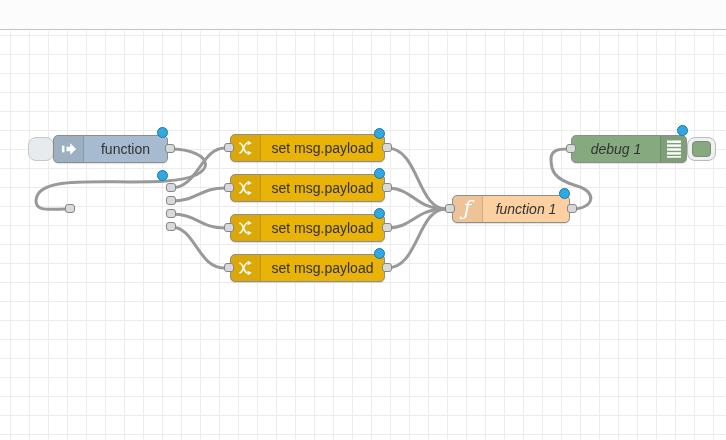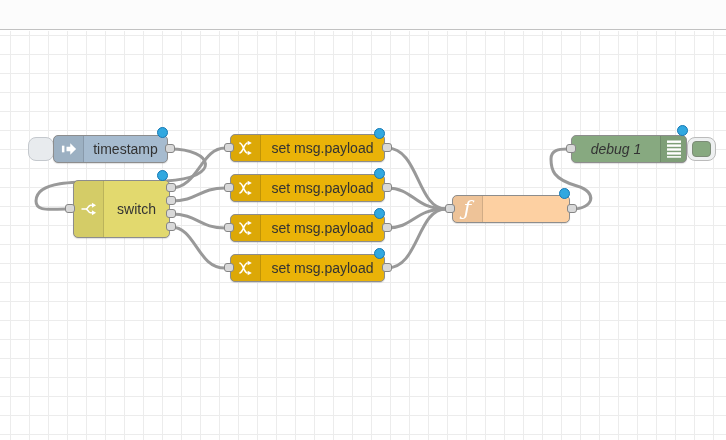--- a/index.html
+++ b/index.html
@@ -98,35 +98,25 @@
   </svg>
 
   <div class="inject-btn"></div>
   <div class="node n-inject">
     <span class="iconstrip">
       <svg width="20" height="20" viewBox="0 0 24 24">
         <rect x="3.5" y="8" width="3" height="8" fill="#fff"></rect>
         <polygon points="9,9.2 13.5,9.2 13.5,5 20.5,12 13.5,19 13.5,14.8 9,14.8" fill="#fff"></polygon>
       </svg>
     </span>
-    <span class="lbl">timestamp</span>
+    <span class="lbl">function</span>
   </div>
   <div class="port" style="left:165px;top:144px;"></div>
   <div class="dot" style="left:157px;top:127px;"></div>
 
-  <div class="node n-switch">
-    <span class="iconstrip">
-      <svg width="20" height="20" viewBox="0 0 24 24">
-        <path d="M3,12 H8 C11,12 11,7.5 14,7.5 H15.5 M8,12 C11,12 11,16.5 14,16.5 H15.5" stroke="#fff" stroke-width="2" fill="none"></path>
-        <polygon points="15.5,4.6 20.5,7.5 15.5,10.4" fill="#fff"></polygon>
-        <polygon points="15.5,13.6 20.5,16.5 15.5,19.4" fill="#fff"></polygon>
-      </svg>
-    </span>
-    <span class="lbl">switch</span>
-  </div>
   <div class="port" style="left:65px;top:204px;"></div>
   <div class="port" style="left:166px;top:183px;"></div>
   <div class="port" style="left:166px;top:196px;"></div>
   <div class="port" style="left:166px;top:209px;"></div>
   <div class="port" style="left:166px;top:222px;"></div>
   <div class="dot" style="left:157px;top:170px;"></div>
 
   <div class="node n-change" style="top:134px;">
     <span class="iconstrip">
       <svg width="20" height="20" viewBox="0 0 24 24">
@@ -177,20 +167,21 @@
   <div class="port" style="left:382px;top:263px;"></div>
   <div class="dot" style="left:374px;top:128px;"></div>
   <div class="dot" style="left:374px;top:168px;"></div>
   <div class="dot" style="left:374px;top:208px;"></div>
   <div class="dot" style="left:374px;top:248px;"></div>
 
   <div class="node n-func">
     <span class="iconstrip">
       <span class="funcglyph">ƒ</span>
     </span>
+    <span class="lbl it">function 1</span>
   </div>
   <div class="port" style="left:445px;top:204px;"></div>
   <div class="port" style="left:567px;top:204px;"></div>
   <div class="dot" style="left:559px;top:188px;"></div>
 
   <div class="node n-debug">
     <span class="lbl it">debug 1</span>
     <span class="iconstrip right">
       <svg width="16" height="20" viewBox="0 0 16 20">
         <rect x="1" y="1.5" width="14" height="2.4" fill="#fff"></rect>

